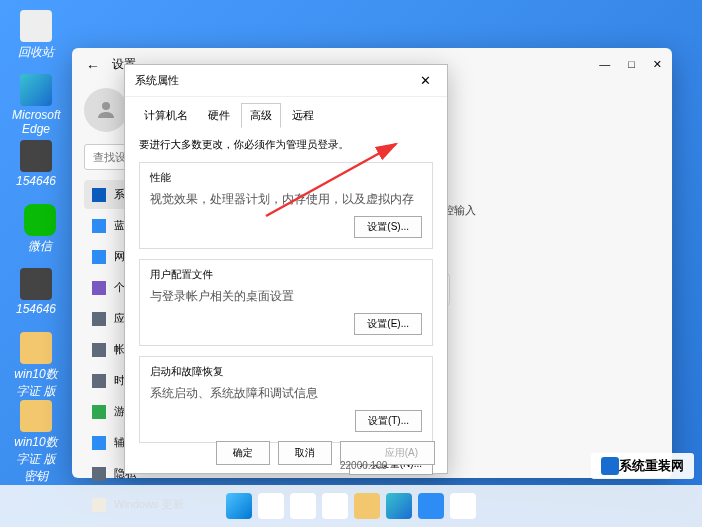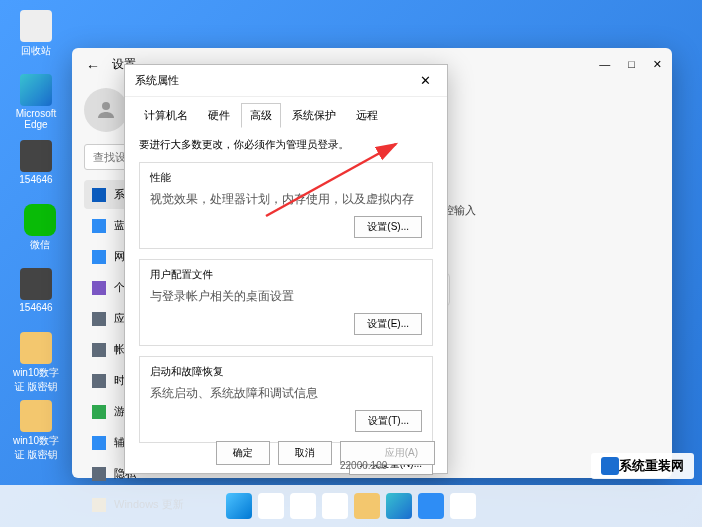--- a/index.html
+++ b/index.html
@@ -1,18 +1,18 @@
 <!DOCTYPE html>
 <html><head>
 <meta charset="utf-8">
 <style>
 *{margin:0;padding:0;box-sizing:border-box;font-family:"Microsoft YaHei","Segoe UI",sans-serif;}
 body{width:702px;height:527px;background:linear-gradient(135deg,#4a9eff 0%,#2876d8 100%);position:relative;overflow:hidden;}
 .desktop{position:absolute;inset:0;}
-.desktop-icon{position:absolute;width:48px;text-align:center;color:#fff;font-size:10px;}
+.desktop-icon{position:absolute;width:48px;text-align:center;color:#fff;font-size:12px;font-style:italic;}
 .desktop-icon .ico{width:32px;height:32px;margin:0 auto 2px;background:#fff;border-radius:4px;}
 .settings-win{position:absolute;left:72px;top:48px;width:600px;height:430px;background:#f7f7f7;border-radius:6px;box-shadow:0 8px 30px rgba(0,0,0,0.3);}
 .settings-titlebar{height:32px;display:flex;align-items:center;padding:0 10px;}
 .back-btn{font-size:14px;padding:4px;}
 .settings-title{font-size:12px;margin-left:8px;}
 .win-controls{margin-left:auto;display:flex;gap:18px;font-size:11px;}
 .settings-body{display:flex;height:calc(100% - 32px);}
 .sidebar{width:210px;padding:8px 12px;}
 .user-row{display:flex;align-items:center;gap:10px;margin-bottom:12px;}
 .avatar{width:44px;height:44px;border-radius:50%;background:#ddd;display:flex;align-items:center;justify-content:center;}
@@ -146,21 +146,20 @@
 
 <div class="sysprops">
   <div class="sysprops-title">
     <span>系统属性</span>
     <span class="close-x">✕</span>
   </div>
   <div class="tabs" id="tabs">
       <span class="tab">计算机名</span>
       <span class="tab">硬件</span>
       <span class="tab active">高级</span>
-      <span class="tab">系统保护</span>
       <span class="tab">远程</span>
     </div>
   <div class="sysprops-body">
     <div class="hint">要进行大多数更改，你必须作为管理员登录。</div>
     <div id="groups">
         <div class="group">
           <div class="group-title">性能</div>
           <div class="group-desc">视觉效果，处理器计划，内存使用，以及虚拟内存</div>
           <button class="group-btn">设置(S)...</button>
         </div>

